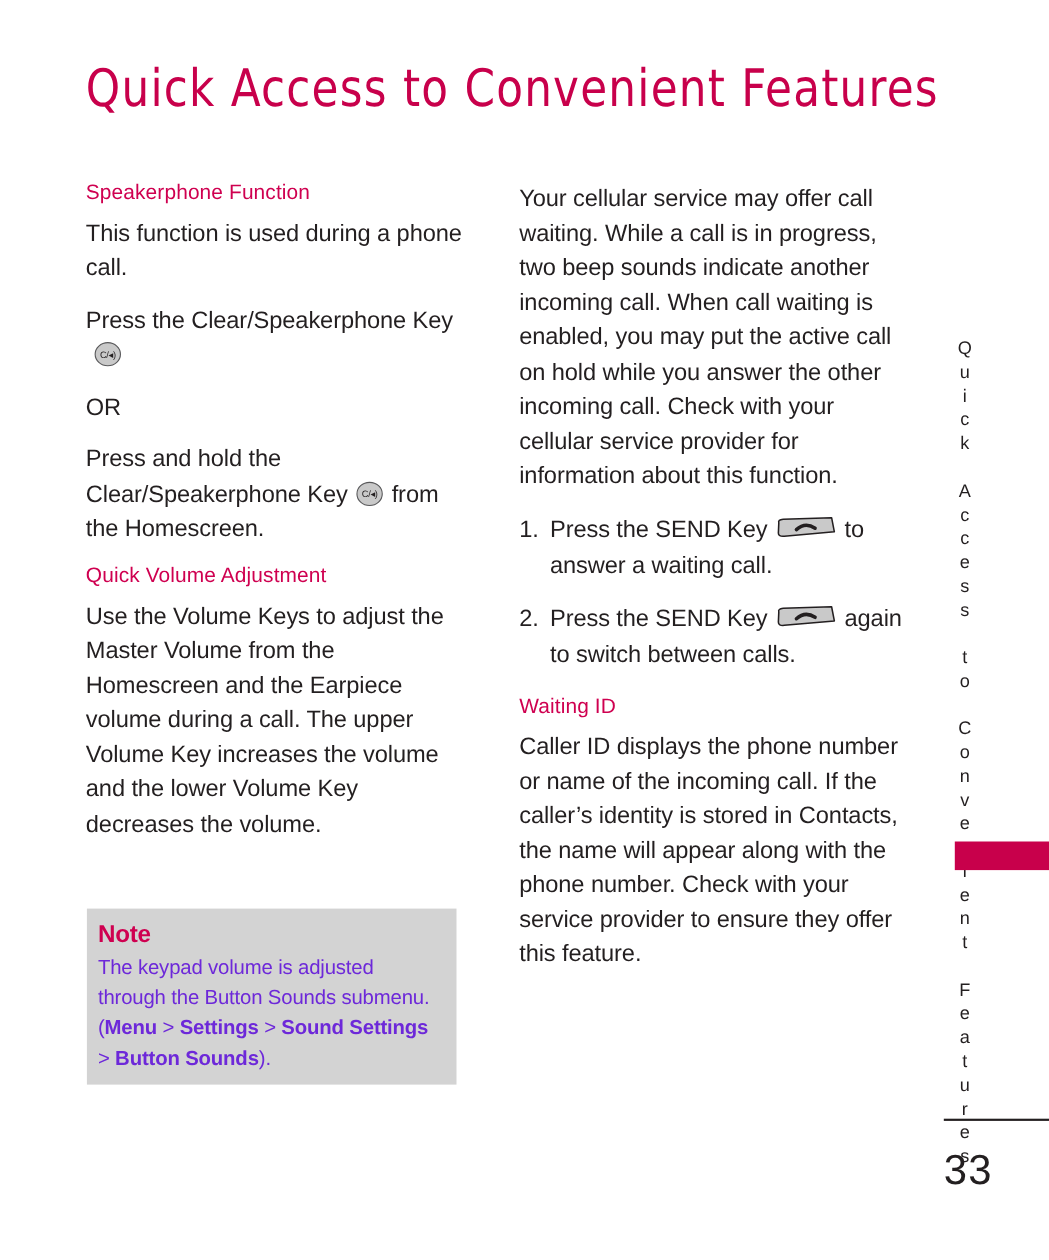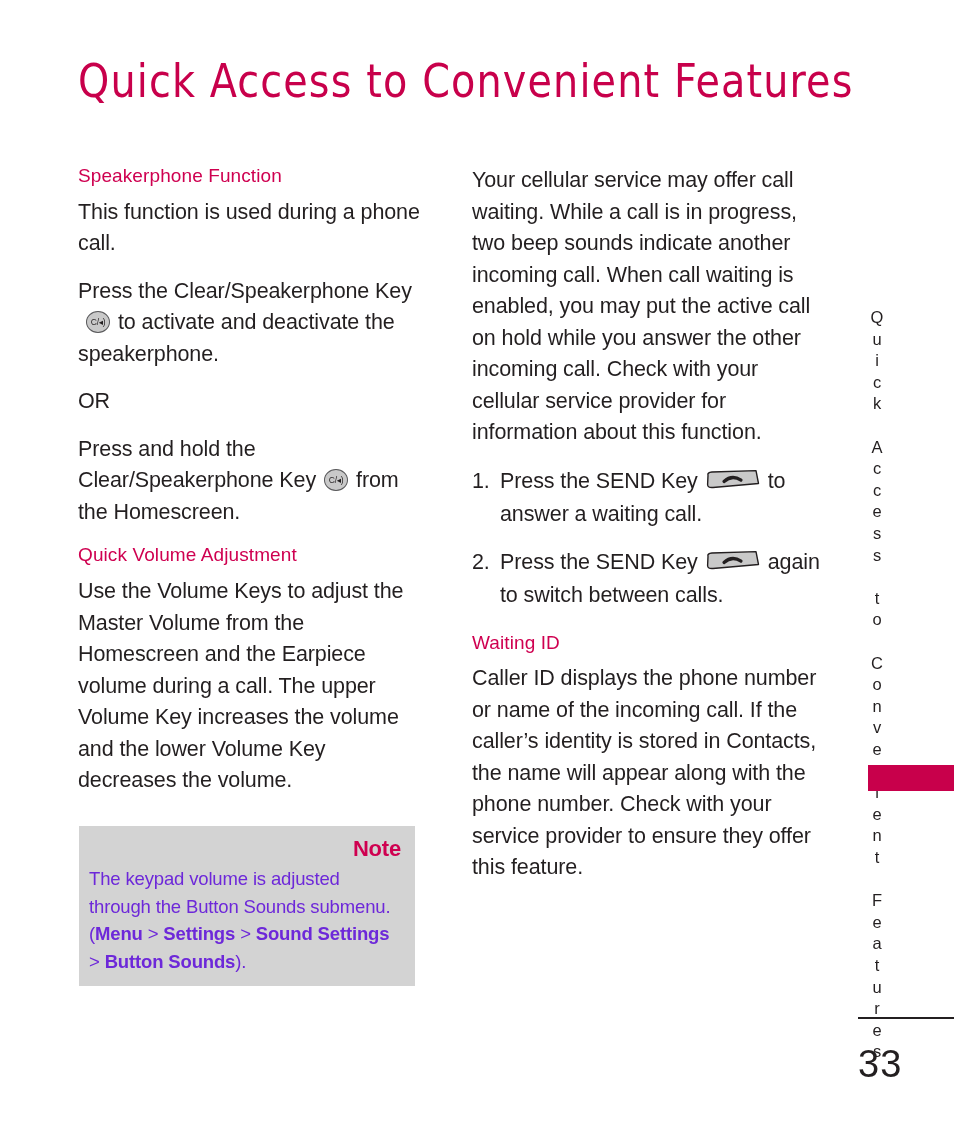--- a/index.html
+++ b/index.html
@@ -121,21 +121,20 @@
     background: #d3d3d3;
     box-sizing: border-box;
     padding: 10px 14px 0 10px;
   }
   .note-title {
     margin: 0 0 3px 0;
     font-size: 22px;
     font-weight: bold;
     color: #cf0050;
     letter-spacing: -0.2px;
-    text-align: right;
   }
   .note-body {
     margin: 0;
     font-size: 18.5px;
     line-height: 27.5px;
     color: #6d28d9;
     letter-spacing: -0.15px;
   }
   .note-body b { font-weight: bold; }
 
@@ -210,21 +209,21 @@
 <div class="page">
 
   <div class="page-title">Quick Access to Convenient Features</div>
 
   <div class="col col-left">
 
     <h2 class="section-head">Speakerphone Function</h2>
 
     <p class="body">This function is used during a phone call.</p>
 
-    <p class="body"><span>Press the Clear/Speakerphone Key</span><span class="key-clear"><span class="disc"></span><span class="glyph">C/◂)</span></span><span>to activate and deactivate the speakerphone.</span></p>
+    <p class="body"><span>Press the Clear/Speakerphone Key</span><span class="key-clear"><span class="disc"></span><span class="glyph">C/◂)</span></span></p>
 
     <p class="body">OR</p>
 
     <p class="body"><span>Press and hold the Clear/Speakerphone Key</span><span class="key-clear"><span class="disc"></span><span class="glyph">C/◂)</span></span><span>from the Homescreen.</span></p>
 
     <h2 class="section-head tight-top">Quick Volume Adjustment</h2>
 
     <p class="body">Use the Volume Keys to adjust the Master Volume from the Homescreen and the Earpiece volume during a call. The upper Volume Key increases the volume and the lower Volume Key decreases the volume.</p>
   </div>
 

